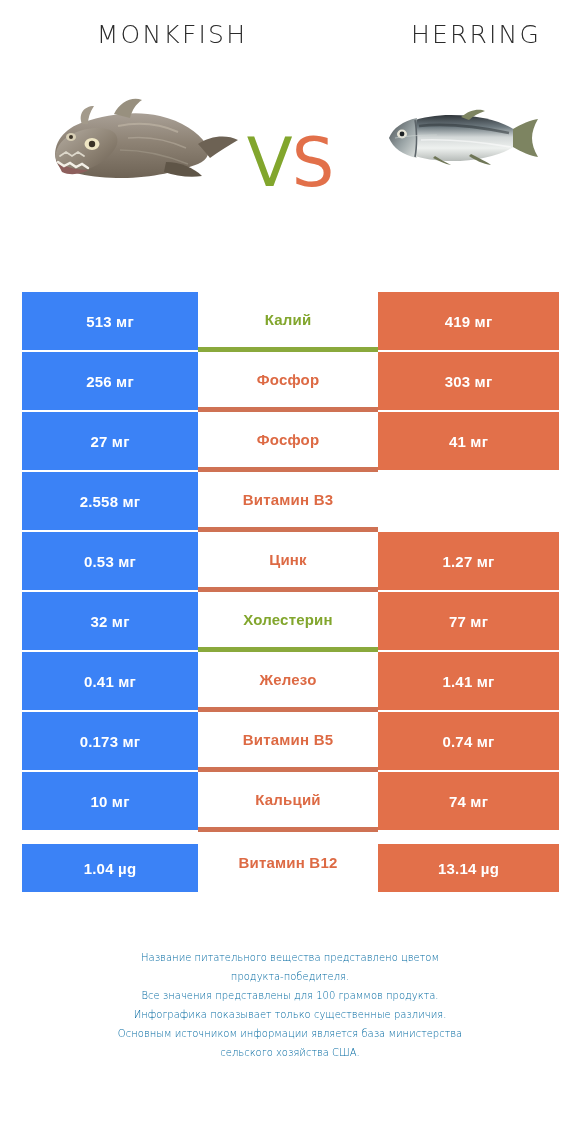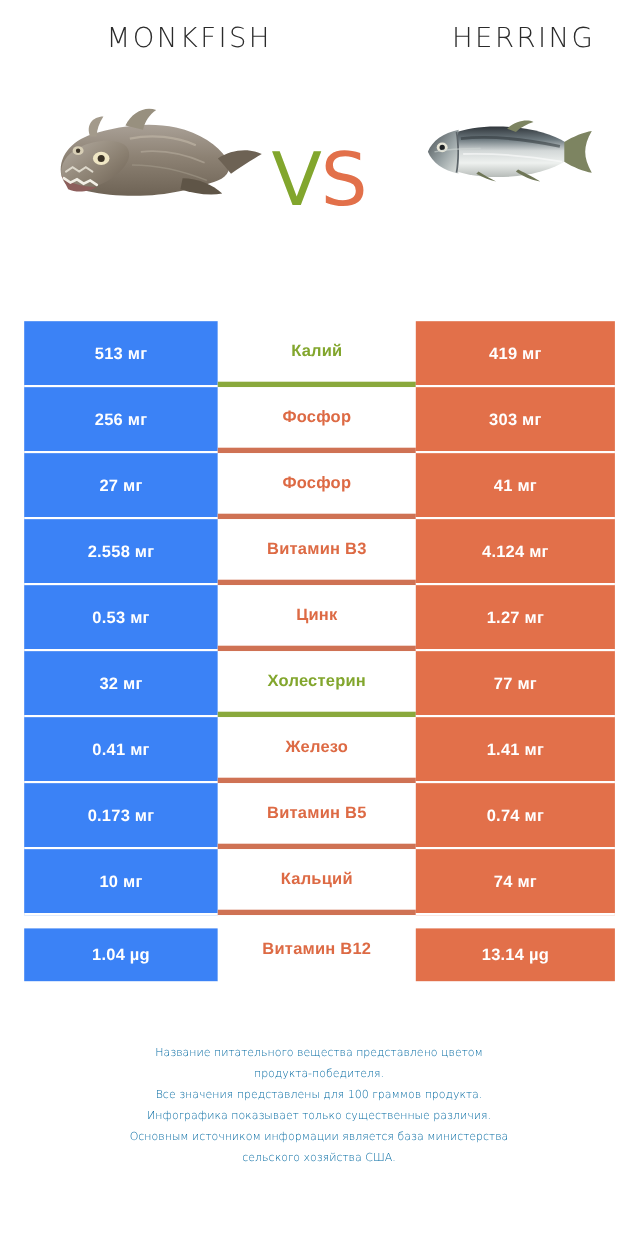--- a/index.html
+++ b/index.html
@@ -225,21 +225,20 @@
       <div class="cell cell-right">303 мг</div>
     </div>
     <div class="row">
       <div class="cell cell-left">27 мг</div>
       <div class="cell cell-mid win-orange sep-orange">Фосфор</div>
       <div class="cell cell-right">41 мг</div>
     </div>
     <div class="row">
       <div class="cell cell-left">2.558 мг</div>
       <div class="cell cell-mid win-orange sep-orange">Витамин B3</div>
-      <div class="cell cell-right">4.124 мг</div>
     </div>
     <div class="row">
       <div class="cell cell-left">0.53 мг</div>
       <div class="cell cell-mid win-orange sep-orange">Цинк</div>
       <div class="cell cell-right">1.27 мг</div>
     </div>
     <div class="row">
       <div class="cell cell-left">32 мг</div>
       <div class="cell cell-mid win-green sep-green">Холестерин</div>
       <div class="cell cell-right">77 мг</div>

